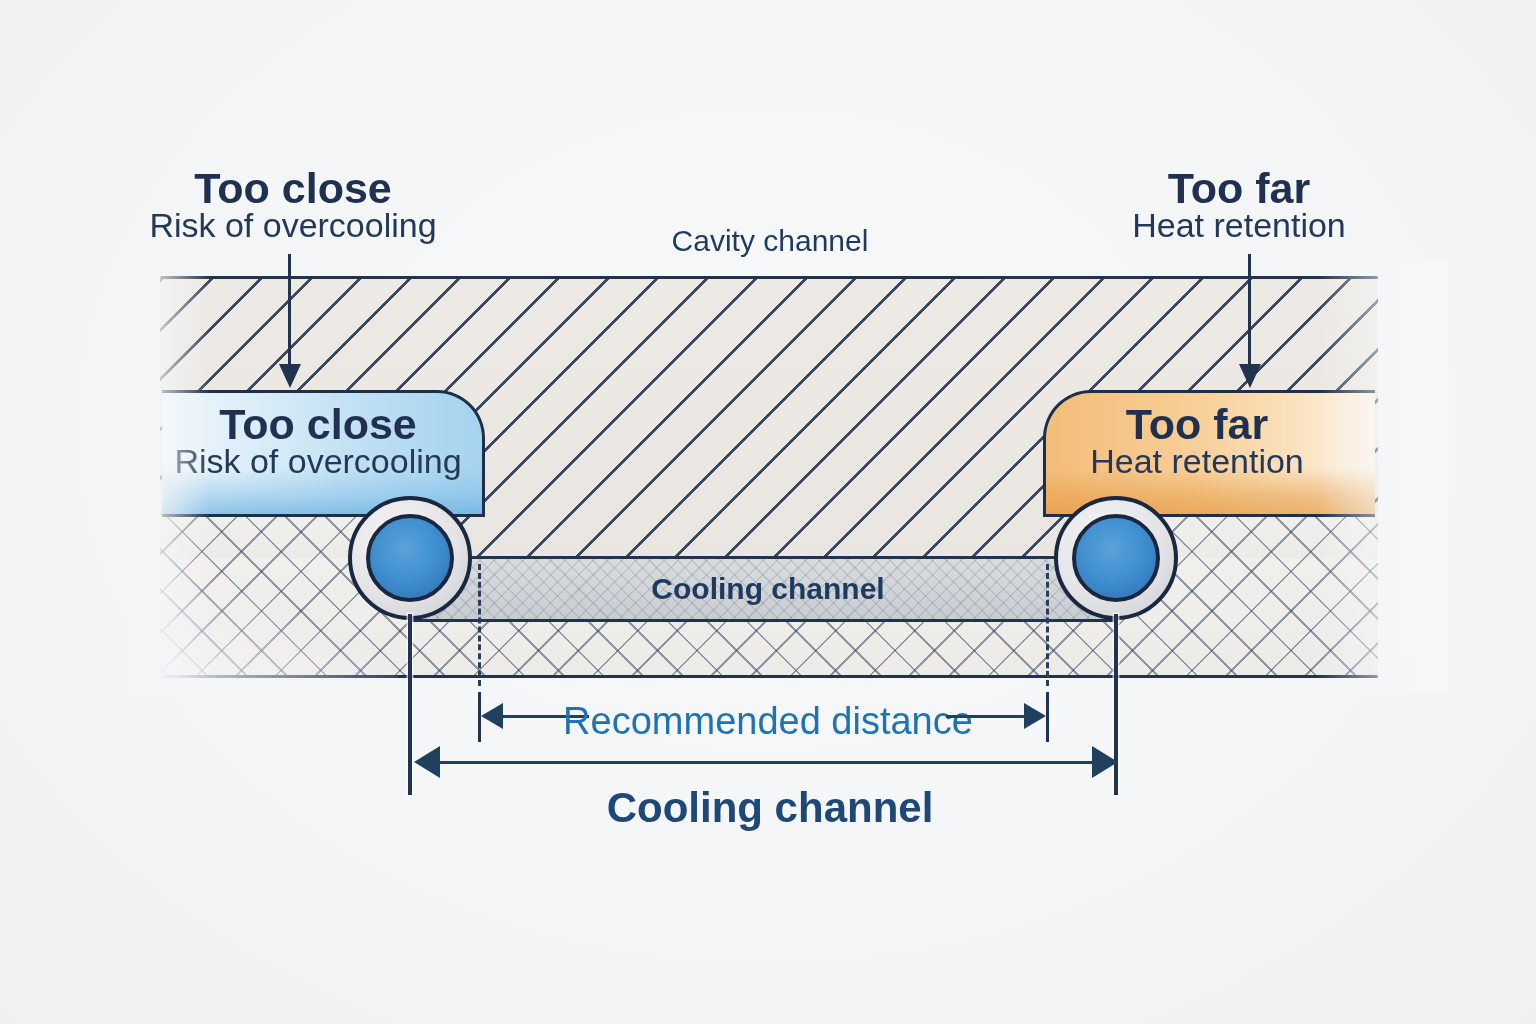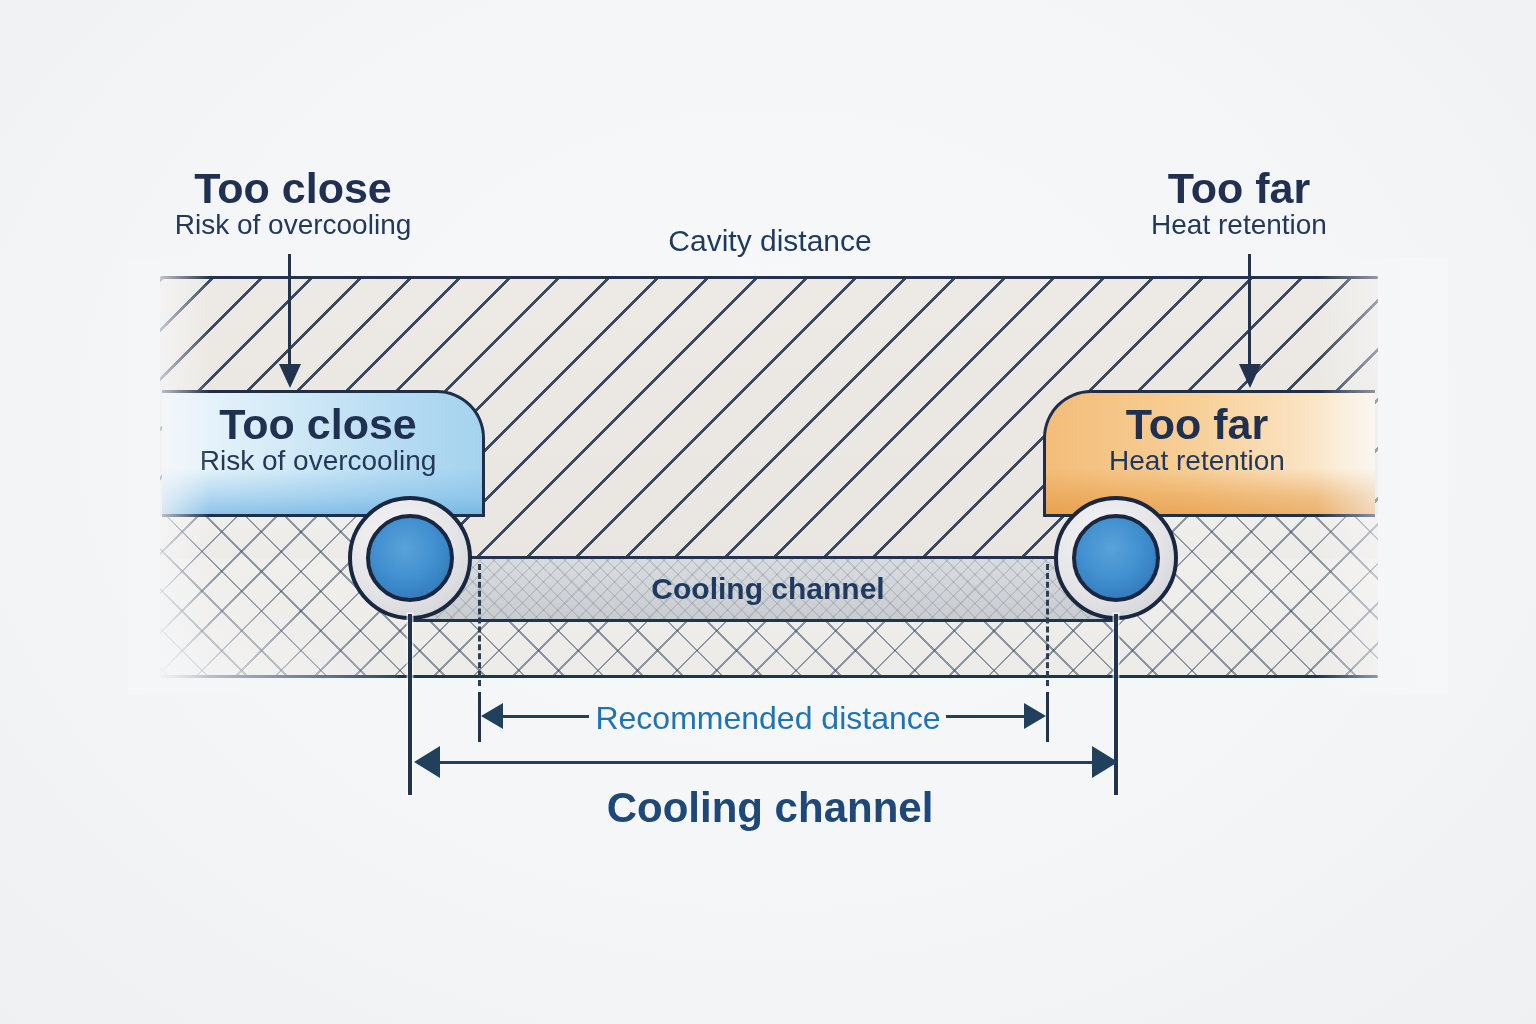--- a/index.html
+++ b/index.html
@@ -79,24 +79,24 @@
     border-top:13px solid transparent;border-bottom:13px solid transparent;border-right:22px solid #21405e;}
   .head-right{position:absolute;width:0;height:0;
     border-top:13px solid transparent;border-bottom:13px solid transparent;border-left:22px solid #21405e;}
   .head-left.big{border-top-width:16px;border-bottom-width:16px;border-right-width:26px;}
   .head-right.big{border-top-width:16px;border-bottom-width:16px;border-left-width:26px;}
   .dimline{position:absolute;height:3px;background:#21405e;}
 
   
   .tc{transform:translateX(-50%);text-align:center;white-space:nowrap;}
   .lbl-heading{font-size:43px;font-weight:bold;color:#1f3050;line-height:40px;}
-  .lbl-sub{font-size:28px;color:#24395a;line-height:34px;}
+  .lbl-sub{font-size:34px;color:#24395a;line-height:34px;}
   .cavity-label{font-size:30px;color:#1e3a5f;}
   .band-label{font-size:30px;font-weight:600;color:#1e3a5f;}
-  .rec-label{font-size:32px;font-weight:500;color:#1e73b5;}
+  .rec-label{font-size:38px;font-weight:500;color:#1e73b5;}
   .fig-title{font-size:42px;font-weight:bold;color:#1d4878;}
 
   
   .fade-left{left:128px;top:258px;width:82px;height:436px;
     background:linear-gradient(90deg,#f5f6f8 18%,rgba(245,246,248,0) 100%);}
   .fade-right{left:1318px;top:258px;width:130px;height:436px;
     background:linear-gradient(270deg,#f6f7f8 12%,rgba(246,247,248,0) 100%);}
   .fade-corner-bl{left:128px;top:552px;width:270px;height:140px;
     background:linear-gradient(to top right,rgba(245,246,248,0.95) 8%,rgba(245,246,248,0) 60%);}
 </style>
@@ -137,21 +137,21 @@
     <div class="abs pipe-inner"></div>
   </div>
 
   <div class="abs tc" style="left:293px;top:168px;">
     <div class="lbl-heading">Too close</div>
     <div class="lbl-sub">Risk of overcooling</div>
   </div>
   <div class="arrow-down-line" style="left:288px;top:254px;height:112px;"></div>
   <div class="arrow-head-down" style="left:279px;top:364px;"></div>
 
-  <div class="abs tc cavity-label" style="left:770px;top:224px;">Cavity distance</div>
+  <div class="abs tc cavity-label" style="left:770px;top:224px;">Cavity channel</div>
 
   <div class="abs tc" style="left:1239px;top:168px;">
     <div class="lbl-heading">Too far</div>
     <div class="lbl-sub">Heat retention</div>
   </div>
   <div class="arrow-down-line" style="left:1248px;top:254px;height:112px;"></div>
   <div class="arrow-head-down" style="left:1239px;top:364px;"></div>
 
   <div class="vdash" style="left:478px;top:564px;height:122px;"></div>
   <div class="vdash" style="left:1046px;top:564px;height:122px;"></div>

